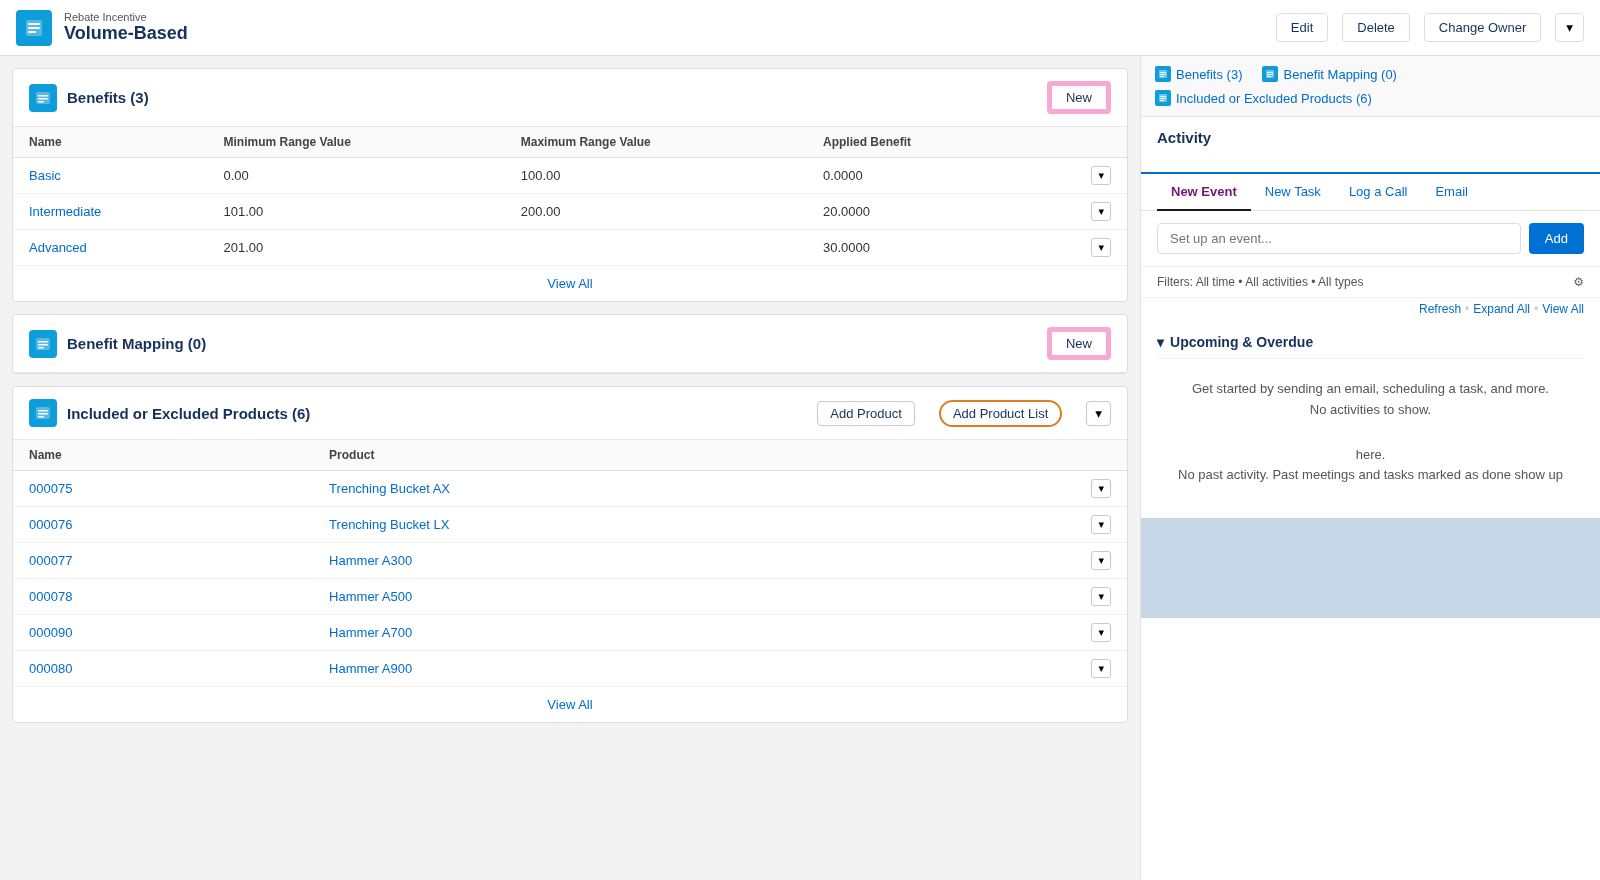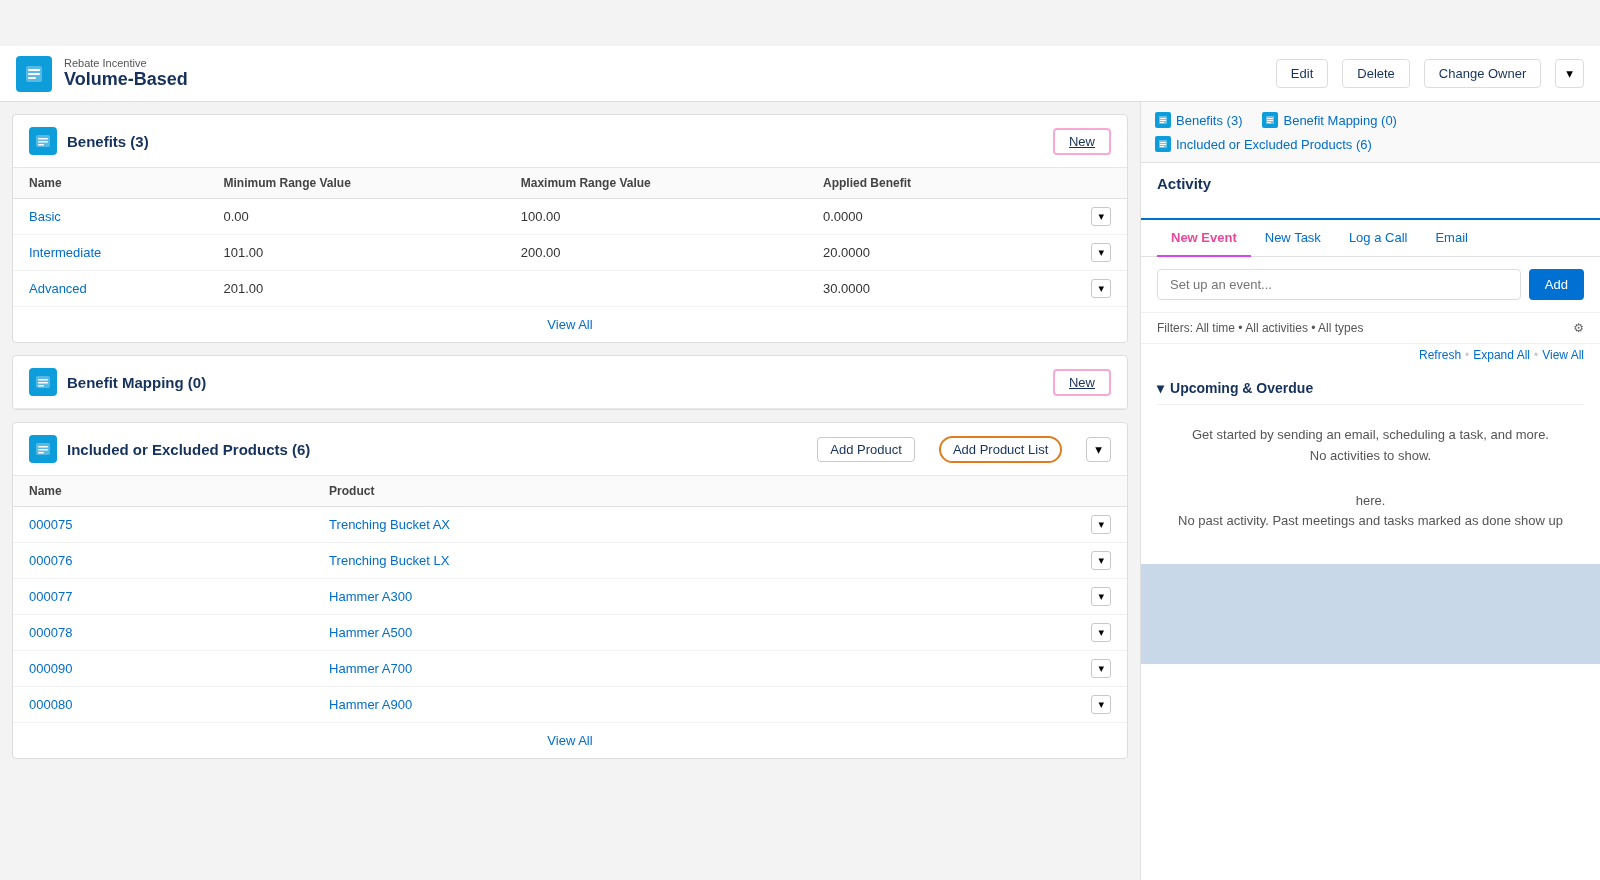--- a/index.html
+++ b/index.html
@@ -7,21 +7,20 @@
 
     
     .header {
       background: #fff;
       border-bottom: 1px solid #ddd;
       padding: 8px 16px;
       display: flex;
       align-items: center;
       justify-content: space-between;
       height: 56px;
-      margin-top: 46px;
     }
     .header-left { display: flex; align-items: center; gap: 12px; }
     .header-icon {
       width: 36px; height: 36px;
       background: #0d9dda;
       border-radius: 4px;
       display: flex; align-items: center; justify-content: center;
       color: white; font-size: 18px;
     }
     .header-titles { display: flex; flex-direction: column; }
@@ -68,27 +67,26 @@
     .section-icon {
       width: 28px; height: 28px;
       background: #0d9dda;
       border-radius: 4px;
       display: flex; align-items: center; justify-content: center;
       color: white; font-size: 14px;
     }
     .section-title { font-size: 15px; font-weight: bold; color: #16325c; }
     .btn-new {
       padding: 4px 14px;
-      border: 2px solid #f9a8d4;
+      border: 5px solid #f9a8d4;
       background: #fff;
       border-radius: 4px;
       cursor: pointer;
       font-size: 13px;
       color: #16325c;
-      text-decoration: underline;
     }
 
     
     table { width: 100%; border-collapse: collapse; }
     thead tr { border-bottom: 1px solid #e0e0e0; }
     th {
       text-align: left;
       padding: 8px 16px;
       font-weight: bold;
       font-size: 12px;
@@ -183,22 +181,22 @@
     }
     .activity-tab {
       padding: 10px 14px;
       cursor: pointer;
       font-size: 13px;
       color: #006dcc;
       border-bottom: 2px solid transparent;
       margin-bottom: -1px;
     }
     .activity-tab.active {
-      color: #ec4899;
-      border-bottom: 2px solid #d946ef;
+      color: #701a75;
+      border-bottom: 2px solid #0f172a;
       font-weight: bold;
     }
 
     
     .activity-input-row {
       display: flex;
       gap: 8px;
       padding: 12px 16px;
       border-bottom: 1px solid #f0f0f0;
     }

